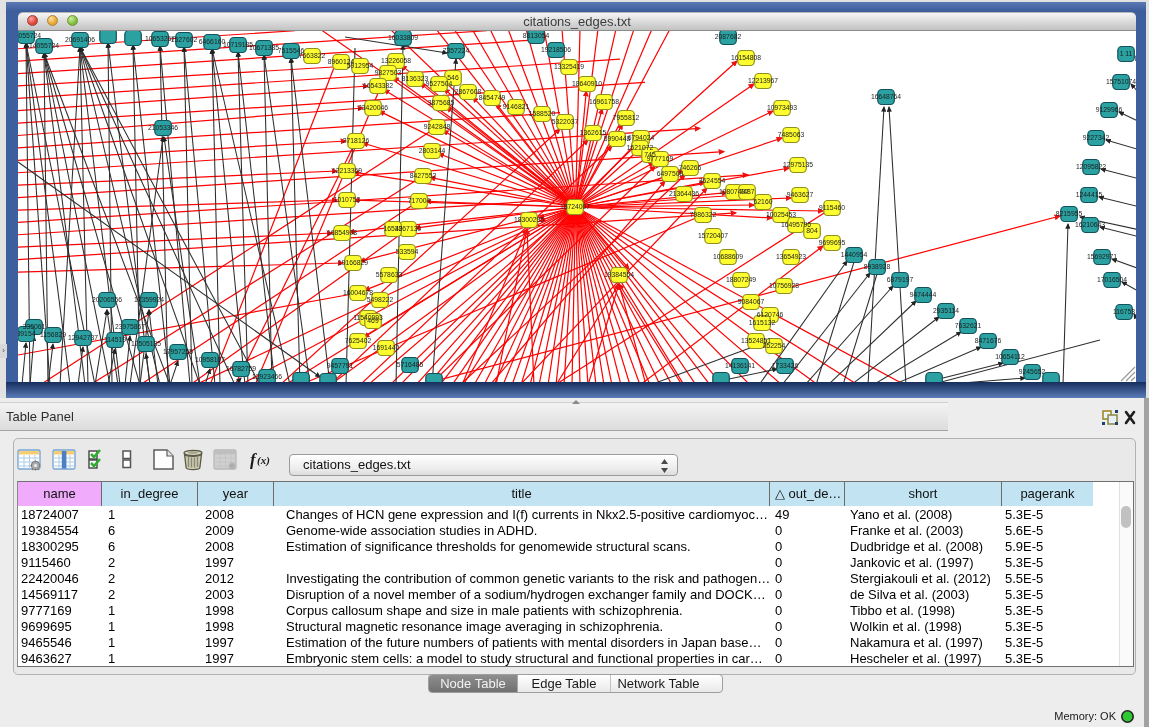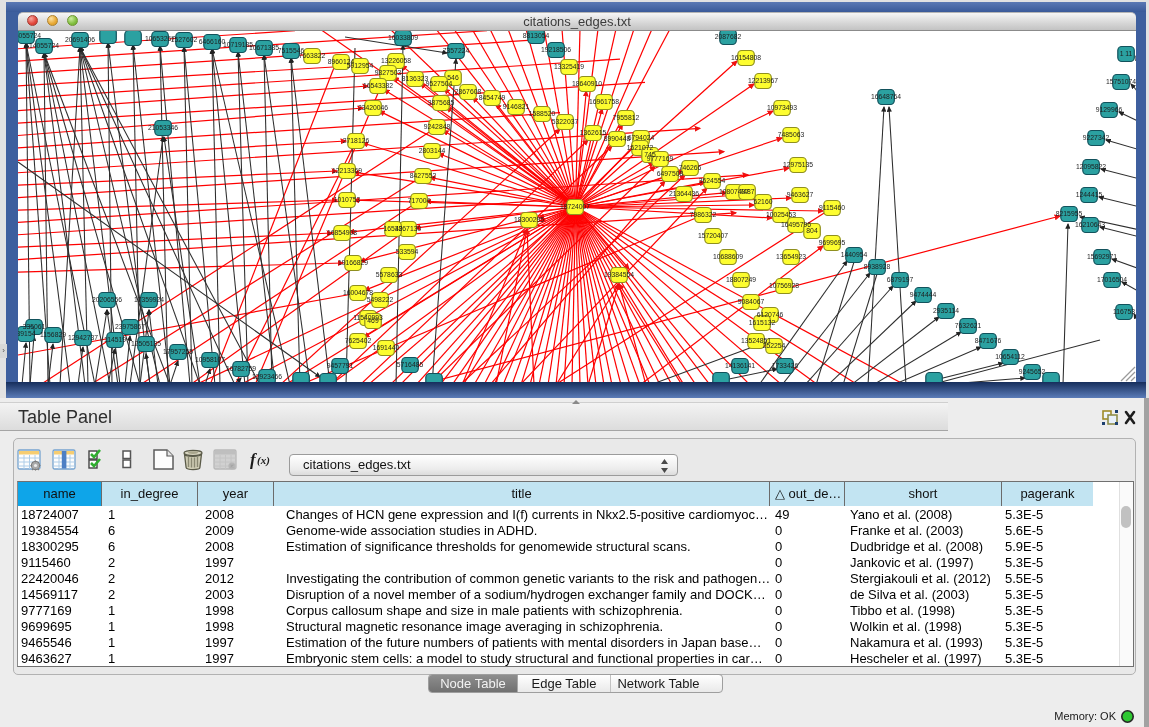--- a/index.html
+++ b/index.html
@@ -8,21 +8,21 @@
 #deskgray{left:0;top:0;width:1149px;height:400px;background:#e2e2e2}
 #blue{left:6px;top:2px;width:1140px;height:396px;background:#3e5f9e}
 #blue .topband{left:0;top:0;width:100%;height:10px;background:linear-gradient(#5b79b4,#3a5a99)}
 #blue .botband{left:0;top:380px;width:100%;height:16px;background:linear-gradient(#162e5c,#5b7cb8)}
 #titlebar{left:18px;top:12px;width:1118px;height:19px;background:linear-gradient(#f6f6f6,#d6d6d6 60%,#c3c3c3);border-top:1px solid #b5b5b5;border-bottom:1px solid #8b8b8b;border-radius:5px 5px 0 0;font-size:13px;color:#3c3c3c;text-align:center;line-height:18px}
 .tl{width:11px;height:11px;border-radius:50%;top:15px}
 #canvas{left:18px;top:31px;width:1118px;height:351px;background:#fff;overflow:hidden}
 #notch{left:0;top:344px;width:7px;height:14px;background:#d8d8d8;color:#555;font-size:8px;line-height:14px;text-align:center}
 
 #panelarea{left:0;top:398px;width:1149px;height:329px;background:#ededed}
-#ptitle{left:0;top:402px;width:948px;height:29px;background:linear-gradient(#f3f3f3,#dcdcdc);border-top:1px solid #cfcfcf;border-bottom:1px solid #a5a5a5;font-size:18px;color:#2e2e2e;line-height:28px;padding-left:18px}
+#ptitle{left:0;top:402px;width:948px;height:29px;background:linear-gradient(#f3f3f3,#dcdcdc);border-top:1px solid #cfcfcf;border-bottom:1px solid #a5a5a5;font-size:13px;color:#2e2e2e;line-height:28px;padding-left:6px}
 #rightedge{left:1144px;top:398px;width:5px;height:329px;background:#a2a2a2}
 #innerpanel{left:13px;top:438px;width:1123px;height:237px;background:#e9e9e9;border:1px solid #b2b2b2;border-radius:5px}
 #dropdown{left:289px;top:454px;width:389px;height:22px;background:linear-gradient(#ffffff,#ececec 70%,#dcdcdc);border:1px solid #9b9b9b;border-radius:4px;font-size:13px;color:#111;line-height:20px;padding-left:13px}
 #table{left:17px;top:481px;width:1117px;height:186px;background:#fff;border:1px solid #707070;border-left:1px solid #8a8a8a}
 .hcell{top:482px;height:24px;background:#c2e4f2;border-right:1px solid #6b6b6b;font-size:13px;color:#111;text-align:center;line-height:24px}
 .row{position:absolute;width:1117px;height:16px;font-size:13px;color:#000}
 .row span{position:absolute;white-space:nowrap;line-height:16px}
 #vscroll{left:1119px;top:482px;width:14px;height:184px;background:#fafafa;border-left:1px solid #e0e0e0}
 #vthumb{left:1121px;top:506px;width:10px;height:22px;background:#c1c1c1;border-radius:5px}
 
@@ -636,21 +636,21 @@
 <text x="7" y="16" font-family="Liberation Serif,serif" font-size="11" font-style="italic" font-weight="bold" fill="#1a1a1a">(x)</text>
     </g>
 </svg>
 <div class="abs" id="dropdown">citations_edges.txt
 <svg class="abs" style="right:8px;top:3px" width="9" height="16" xmlns="http://www.w3.org/2000/svg">
       <path d="M4.5 1 L8 6 H1 z M4.5 15 L1 10 H8 z" fill="#4a4a4a"></path>
     </svg>
 </div>
 
 <div class="abs" id="table"></div>
-<div class="abs hcell" style="left:18px;width:84px;background:#0ea5e9">name</div>
+<div class="abs hcell" style="left:18px;width:84px;background:#f0abfc">name</div>
 <div class="abs hcell" style="left:102px;width:96px">in_degree</div>
 <div class="abs hcell" style="left:198px;width:76px">year</div>
 <div class="abs hcell" style="left:274px;width:496px">title</div>
 <div class="abs hcell" style="left:770px;width:75px;text-align:left;padding-left:5px">△ out_de…</div>
 <div class="abs hcell" style="left:845px;width:157px">short</div>
 <div class="abs hcell" style="left:1002px;width:91px;border-right:none">pagerank</div>
 <div class="row" style="top:507px">
 <span style="left:21px">18724007</span>
     <span style="left:108px">1</span>
     <span style="left:205px">2008</span>
@@ -720,21 +720,21 @@
     <span style="left:775px">0</span>
     <span style="left:850px">Wolkin et al. (1998)</span>
     <span style="left:1005px">5.3E-5</span>
   </div>
 <div class="row" style="top:635px">
 <span style="left:21px">9465546</span>
     <span style="left:108px">1</span>
     <span style="left:205px">1997</span>
     <span style="left:286px">Estimation of the future numbers of patients with mental disorders in Japan base…</span>
     <span style="left:775px">0</span>
-    <span style="left:850px">Nakamura et al. (1993)</span>
+    <span style="left:850px">Nakamura et al. (1997)</span>
     <span style="left:1005px">5.3E-5</span>
   </div>
 <div class="row" style="top:651px">
 <span style="left:21px">9463627</span>
     <span style="left:108px">1</span>
     <span style="left:205px">1997</span>
     <span style="left:286px">Embryonic stem cells: a model to study structural and functional properties in car…</span>
     <span style="left:775px">0</span>
     <span style="left:850px">Hescheler et al. (1997)</span>
     <span style="left:1005px">5.3E-5</span>

